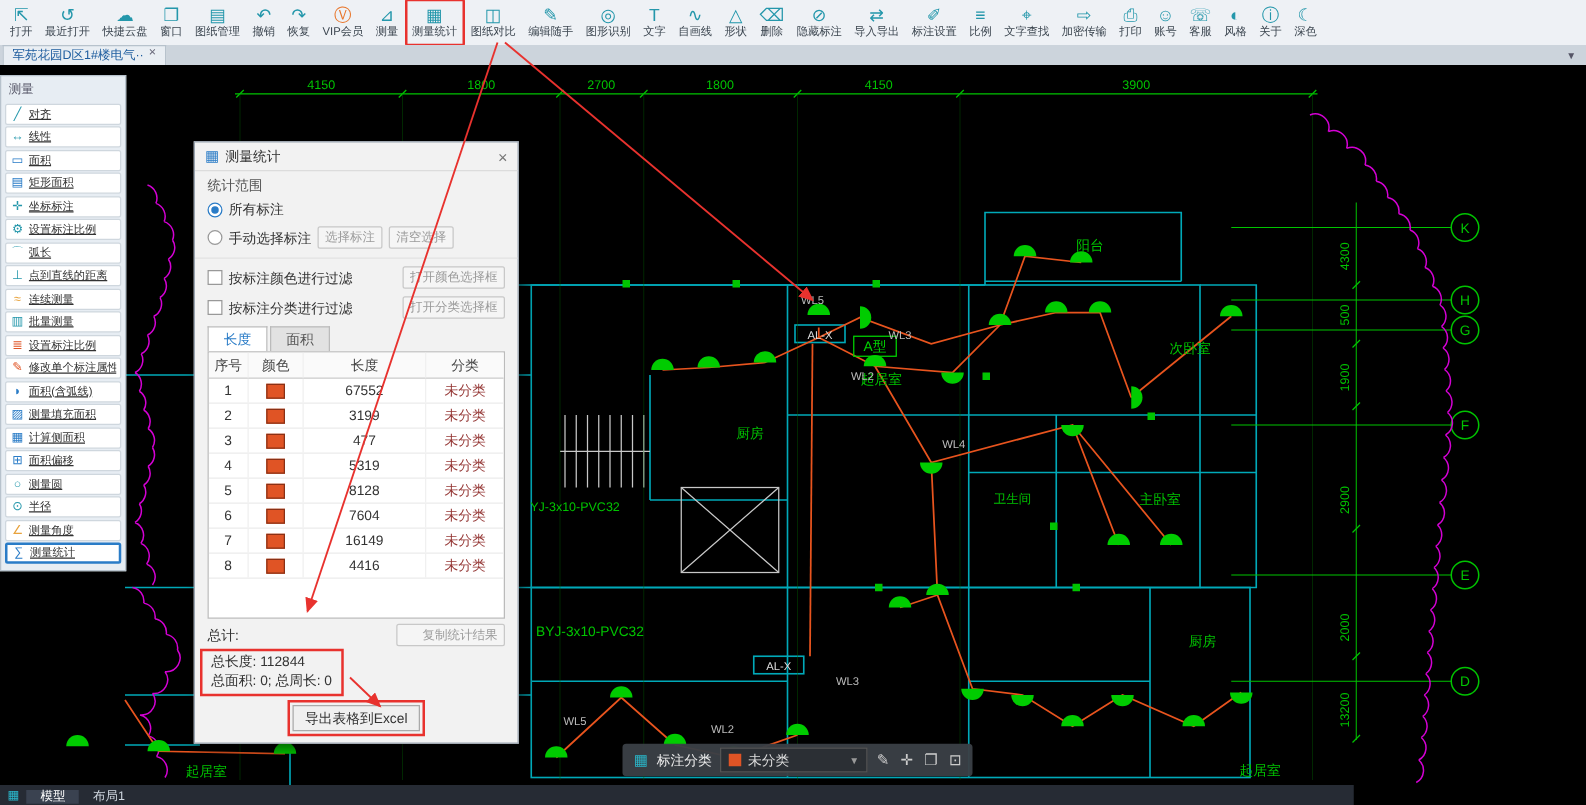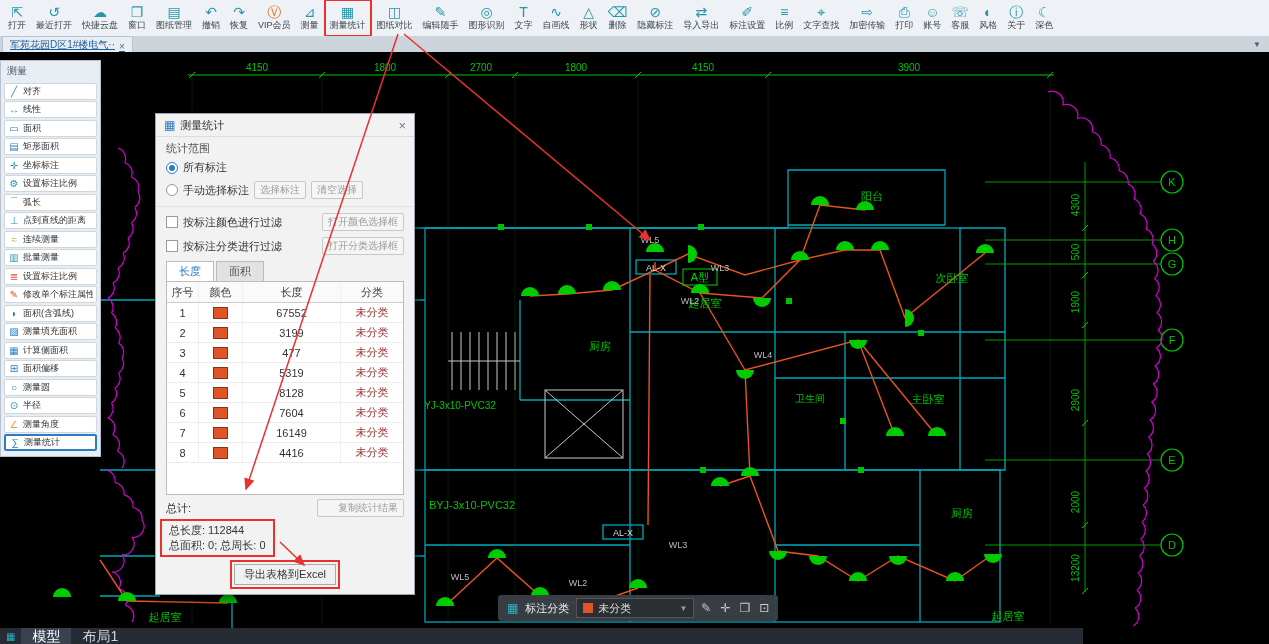--- a/index.html
+++ b/index.html
@@ -9,36 +9,36 @@
   .toolbar{position:absolute;top:0;left:0;right:0;height:36px;background:#eef1f5;
            border-bottom:1px solid #c9d1d9;display:flex;align-items:center;padding:0 3px;z-index:20;}
   .tb-item{display:flex;flex-direction:column;align-items:center;justify-content:center;
            padding:1px 4px;height:32px;border:1px solid transparent;border-radius:3px;cursor:pointer;flex:0 0 auto;}
   .tb-icon{font-size:14px;line-height:15px;color:#2497ab;}
   .tb-label{font-size:9px;color:#3c4650;white-space:nowrap;line-height:11px;}
   .tb-highlight{border:2px solid #e8322e;border-radius:2px;}
   
   .tabbar{position:absolute;top:36px;left:0;right:0;height:16px;background:#ccd4dc;display:flex;
           align-items:flex-end;padding:0 2px;z-index:20;}
-  .doc-tab{display:flex;align-items:flex-end;gap:4px;background:#e9eef3;height:15px;padding:0 7px;
-           font-size:10px;color:#1d5c9e;border:1px solid #b7c2cc;border-bottom:none;cursor:pointer;text-decoration:underline;}
+  .doc-tab{display:flex;align-items:flex-start;gap:4px;background:#e9eef3;height:15px;padding:0 7px;
+           font-size:10px;color:#1d5c9e;border:1px solid #b7c2cc;border-bottom:none;cursor:pointer;}
   .tab-close{color:#667;font-size:10px;}
   .tabbar-caret{margin-left:auto;font-size:8px;color:#556;padding-right:6px;align-self:center;}
   
   .canvas{position:absolute;top:52px;left:0;right:0;bottom:16px;background:#000;overflow:hidden;}
   .canvas svg.cad{position:absolute;inset:0;}
   
   .palette{position:absolute;left:0;top:8px;width:101px;background:#e7edf3;border:1px solid #b7c2cc;
            padding:1px 2px 3px;z-index:30;box-sizing:border-box;}
   .pal-header{font-size:10px;color:#556;padding:2px 4px 3px;}
   .pal-item{display:flex;align-items:center;gap:3px;background:#fff;border:1px solid #cfd7de;
             border-radius:2px;height:15px;margin:1.5px 1px;padding:0 3px;cursor:pointer;}
   .pal-item.selected{border:2px solid #2a7cc7;height:13px;}
   .pal-icon{font-size:10px;width:12px;text-align:center;flex:0 0 12px;}
-  .pal-label{font-size:9px;color:#333;white-space:nowrap;overflow:hidden;}
+  .pal-label{font-size:9px;color:#333;white-space:nowrap;overflow:hidden;text-decoration:underline;}
   
   .dialog{position:absolute;left:155px;top:113px;width:260px;height:482px;background:#f2f2f2;
           border:1px solid #9aa5b1;box-shadow:3px 4px 10px rgba(0,0,0,.55);z-index:50;
           display:flex;flex-direction:column;font-size:11px;color:#333;box-sizing:border-box;}
   .dlg-title{height:22px;display:flex;align-items:center;gap:5px;padding:0 8px;border-bottom:1px solid #dcdcdc;flex:0 0 auto;}
   .dlg-title-icon{color:#2a7cc7;font-size:12px;}
   .dlg-title-text{font-size:11px;color:#333;}
   .dlg-close{margin-left:auto;color:#777;font-size:13px;cursor:pointer;}
   .dlg-row{display:flex;align-items:center;gap:5px;padding:3px 10px;}
   .dlg-sec-label{color:#555;padding:4px 10px 1px;}
@@ -73,21 +73,21 @@
   .fb-dd{display:flex;align-items:center;gap:5px;background:#2b2f34;border:1px solid #555;height:18px;
          padding:0 6px;font-size:11px;color:#ddd;min-width:104px;cursor:pointer;}
   .fb-swatch{width:10px;height:10px;background:#e05425;flex:0 0 10px;}
   .fb-caret{margin-left:auto;font-size:8px;color:#999;}
   .fb-icons{display:flex;gap:9px;font-size:12px;color:#ccc;}
   .fb-icons span{cursor:pointer;}
   
   .statusbar{position:absolute;left:0;right:0;bottom:0;height:16px;background:#262b34;display:flex;
              align-items:center;z-index:60;}
   .sb-icon{color:#2ab5c8;font-size:10px;margin:0 6px;}
-  .sb-tab{font-size:14px;color:#cfd6df;padding:0 11px;height:16px;line-height:16px;cursor:pointer;}
+  .sb-tab{font-size:10px;color:#cfd6df;padding:0 11px;height:16px;line-height:16px;cursor:pointer;}
   .sb-tab.active{background:#3a4250;color:#fff;}
   .sb-black{margin-left:auto;width:186px;height:16px;background:#000;}
   
   .overlay{position:absolute;inset:0;z-index:100;pointer-events:none;}
 </style>
 </head>
 <body>
 
 <div class="app">
 

